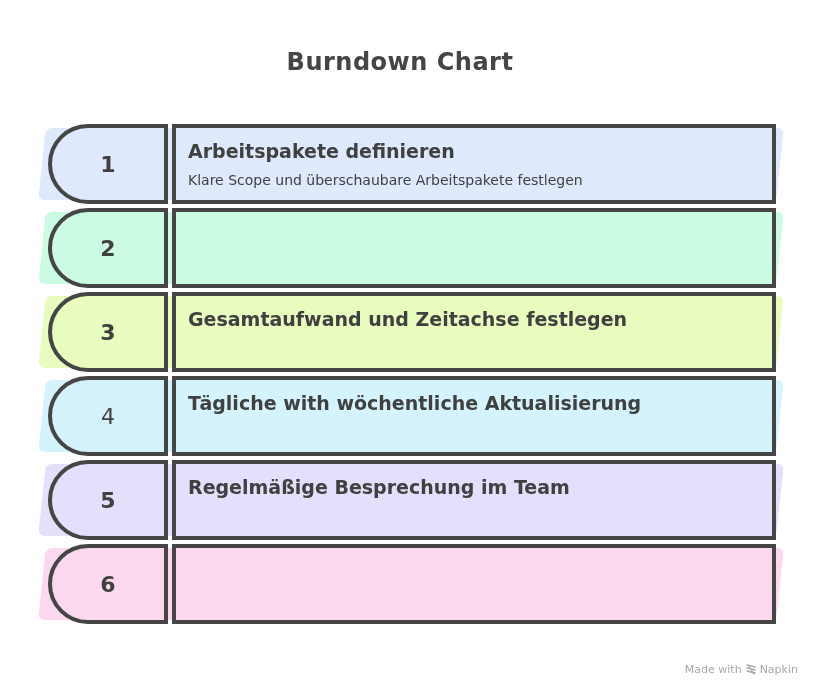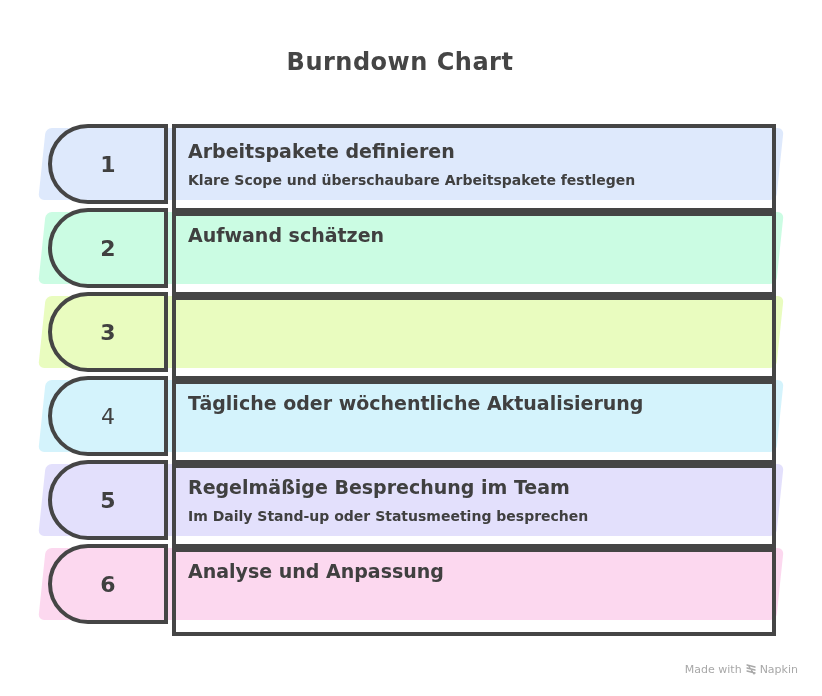--- a/index.html
+++ b/index.html
@@ -61,35 +61,35 @@
       justify-content: center;
       font-size: 22px;
       font-weight: bold;
       color: #404040;
     }
     .body-box {
       position: absolute;
       top: 0;
       left: 124px;
       right: 0;
-      height: 92px;
+      height: 80px;
       border: 4px solid #454545;
       box-sizing: border-box;
       padding: 12px 14px 1px 12px;
     }
     .step-title {
       font-size: 19px;
       font-weight: bold;
       color: #404040;
       margin-bottom: 10px;
       white-space: nowrap;
     }
     .step-desc {
       font-size: 14px;
-      font-weight: bold;
+      font-weight: normal;
       color: #404040;
       white-space: nowrap;
     }
     .step .num-cap, .step .body-box { z-index: 2; }
     .footer {
       position: absolute;
       right: 24px;
       bottom: 20px;
       font-size: 11px;
       color: #a8a8a8;
@@ -115,53 +115,51 @@
     <div class="body-box">
       <div class="step-title">Arbeitspakete definieren</div>
       <div class="step-desc">Klare Scope und überschaubare Arbeitspakete festlegen</div>
     </div>
   </div>
 
   <div class="step">
     <div class="fill" style="background:#c8fce2"></div>
     <div class="num-cap">2</div>
     <div class="body-box">
-      <div class="step-title">Aufwand schätzen</div>
     </div>
   </div>
 
   <div class="step">
     <div class="fill" style="background:#e8fcbc"></div>
     <div class="num-cap">3</div>
     <div class="body-box">
+      <div class="step-title">Gesamtaufwand und Zeitachse festlegen</div>
     </div>
   </div>
 
   <div class="step">
     <div class="fill" style="background:#d2f2fc"></div>
     <div class="num-cap" style="font-weight:normal">4</div>
     <div class="body-box">
-      <div class="step-title">Tägliche oder wöchentliche Aktualisierung</div>
+      <div class="step-title">Tägliche with wöchentliche Aktualisierung</div>
     </div>
   </div>
 
   <div class="step">
     <div class="fill" style="background:#e2defc"></div>
     <div class="num-cap">5</div>
     <div class="body-box">
       <div class="step-title">Regelmäßige Besprechung im Team</div>
-      <div class="step-desc">Im Daily Stand-up oder Statusmeeting besprechen</div>
     </div>
   </div>
 
   <div class="step">
     <div class="fill" style="background:#fcd6ee"></div>
     <div class="num-cap">6</div>
     <div class="body-box">
-      <div class="step-title">Analyse und Anpassung</div>
     </div>
   </div>
 </div>
 
 <div class="footer">
   <span>Made with</span>
   <span class="napkin-icon">
     <svg width="10" height="11" viewBox="0 0 10 11">
       <path d="M1 1 L9 3 M1 4 L9 6 M1 7 L9 9 M2 1 L8 10" stroke="#a8a8a8" stroke-width="1.3" fill="none" stroke-linecap="round"></path>
     </svg>

